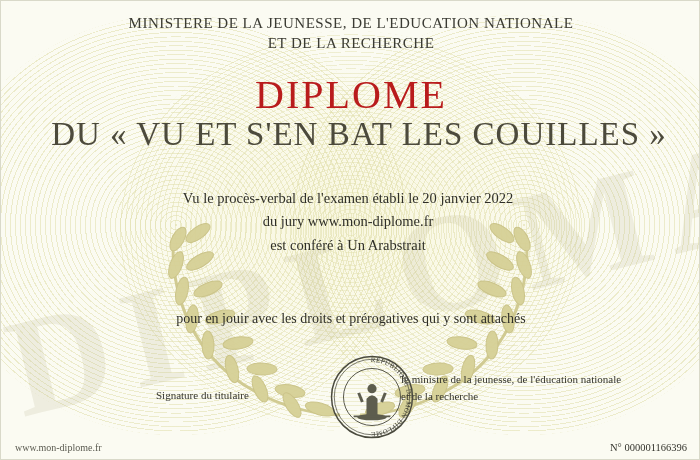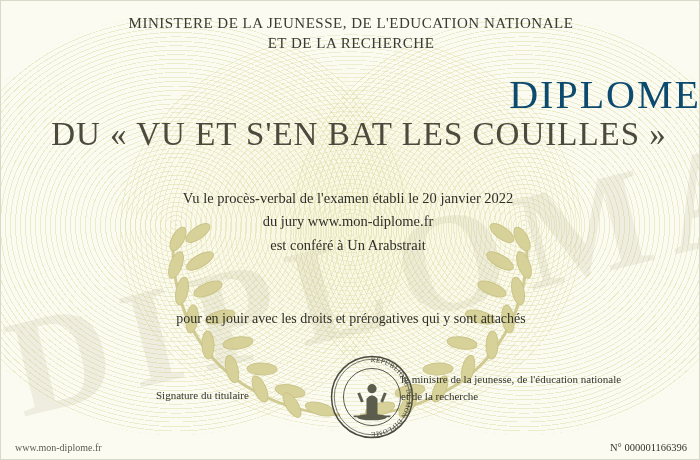--- a/index.html
+++ b/index.html
@@ -114,24 +114,24 @@
     color: #3b3b33;
     line-height: 1.35;
   }
   .ministry .line2 { font-size: 15px; }
 
   .title-main {
     position: absolute;
     top: 70px;
     left: 0;
     right: 0;
-    text-align: right;
+    text-align: center;
     font-size: 40px;
     letter-spacing: 2px;
-    color: #0c4a6e;
+    color: #b91c1c;
   }
   .title-sub {
     position: absolute;
     top: 115px;
     left: 0;
     right: 0;
     text-align: center;
     font-size: 33px;
     letter-spacing: 1px;
     color: #4c4a3c;

